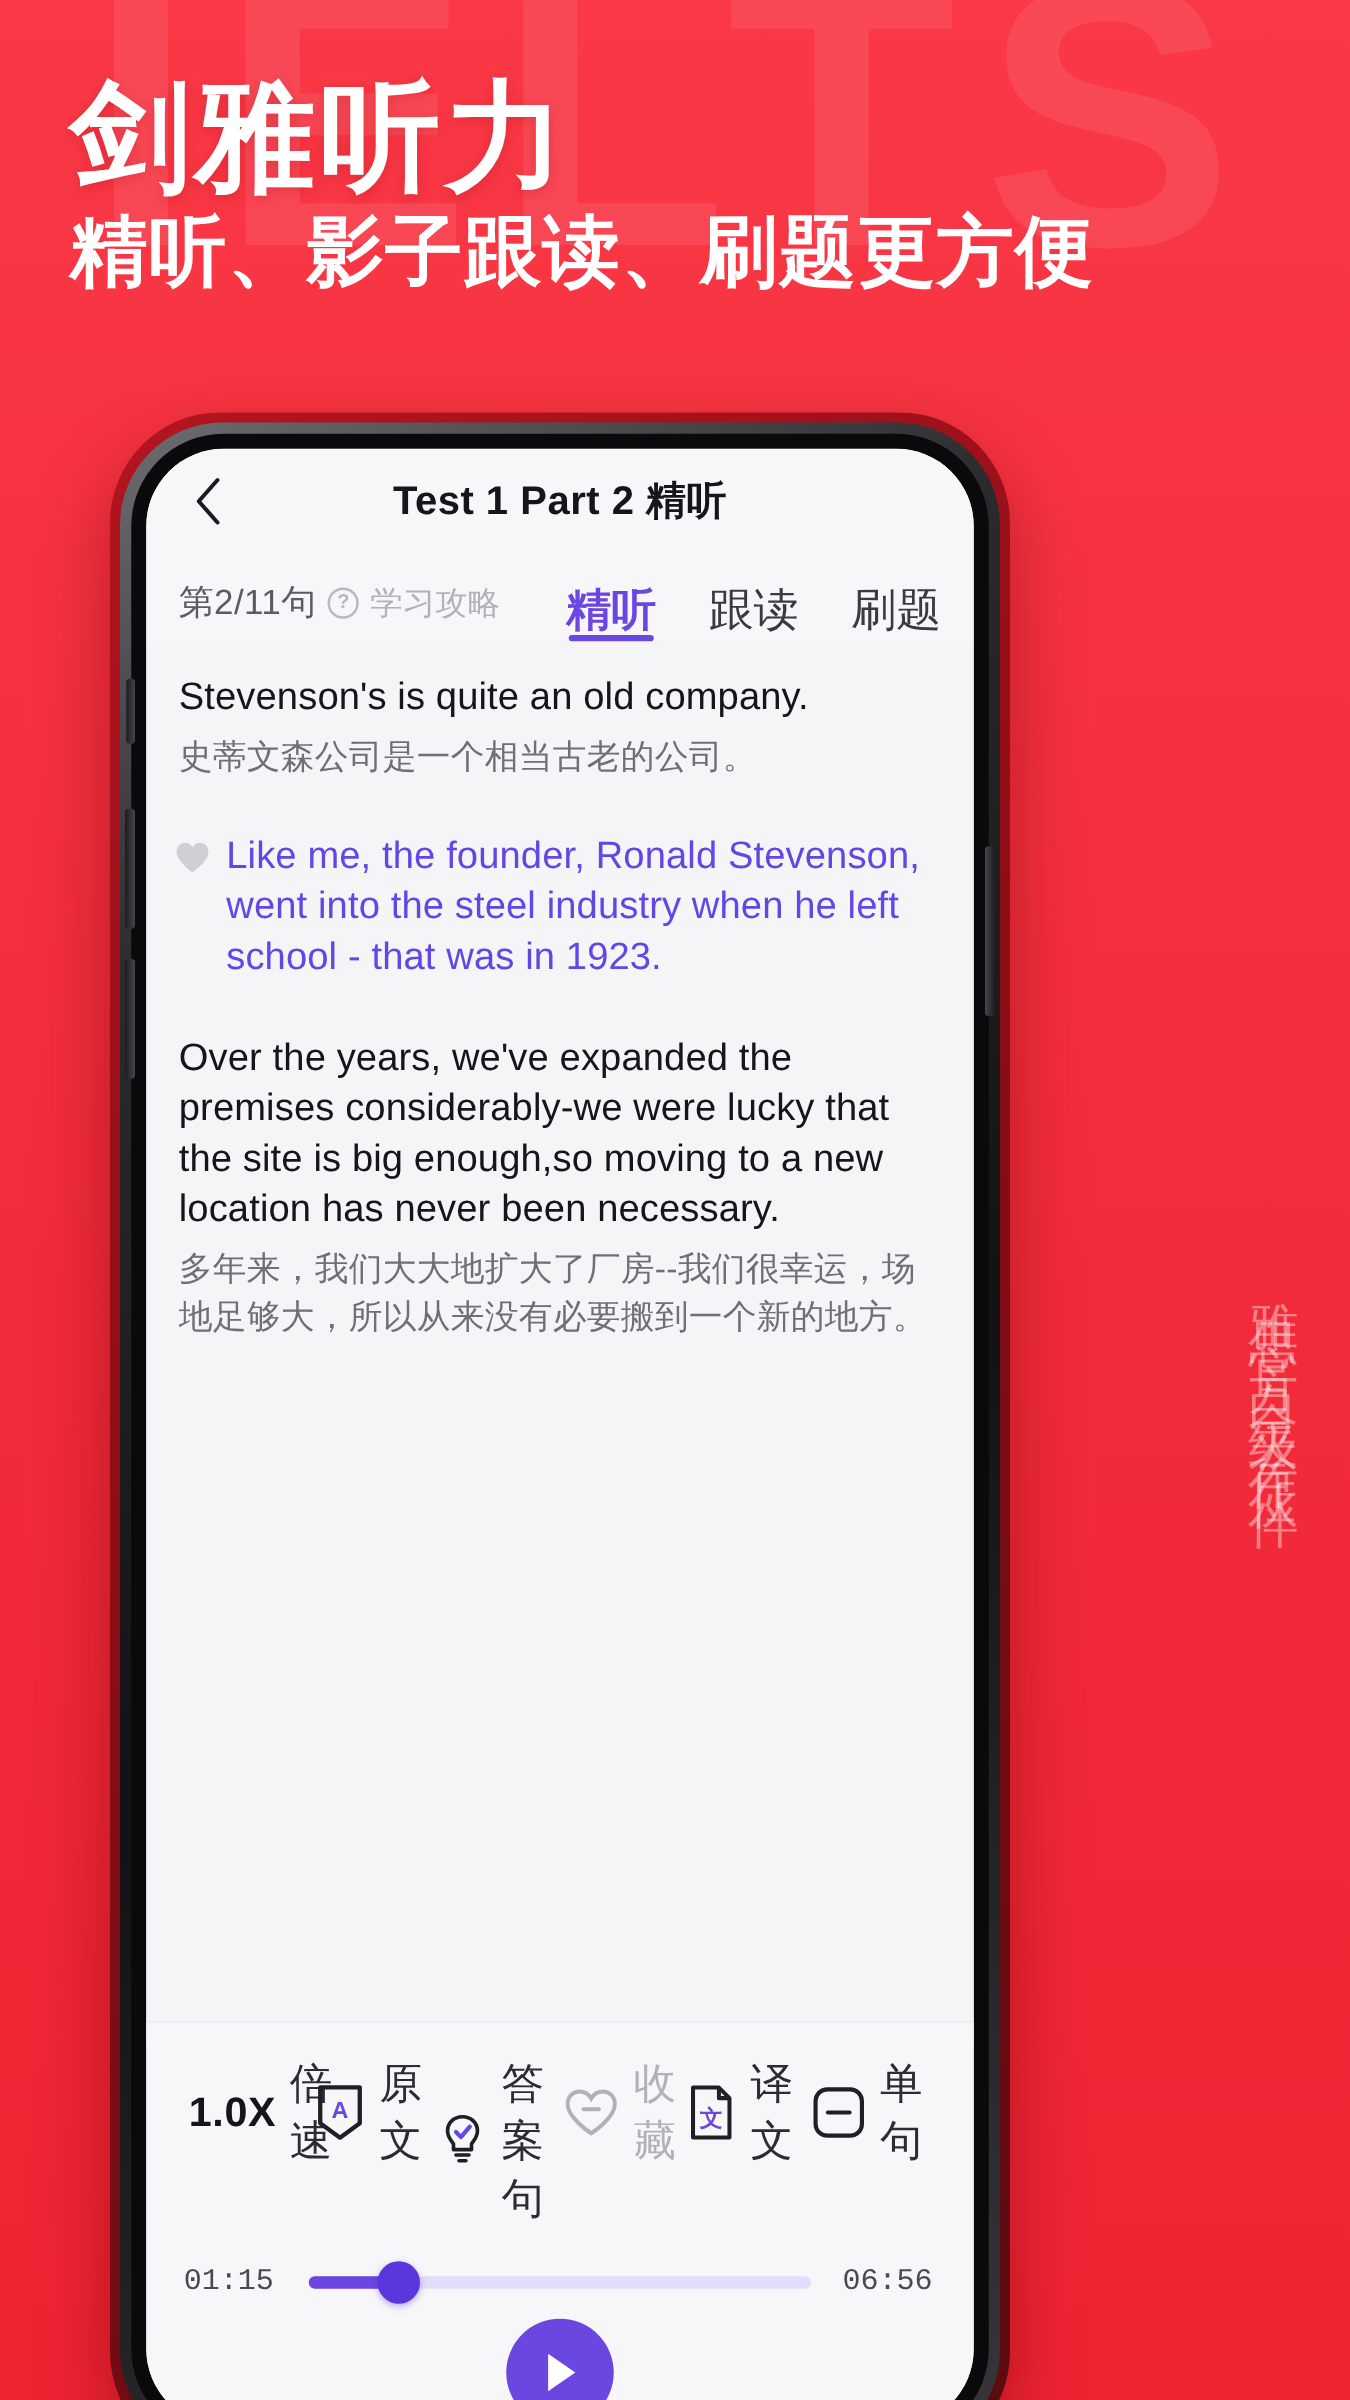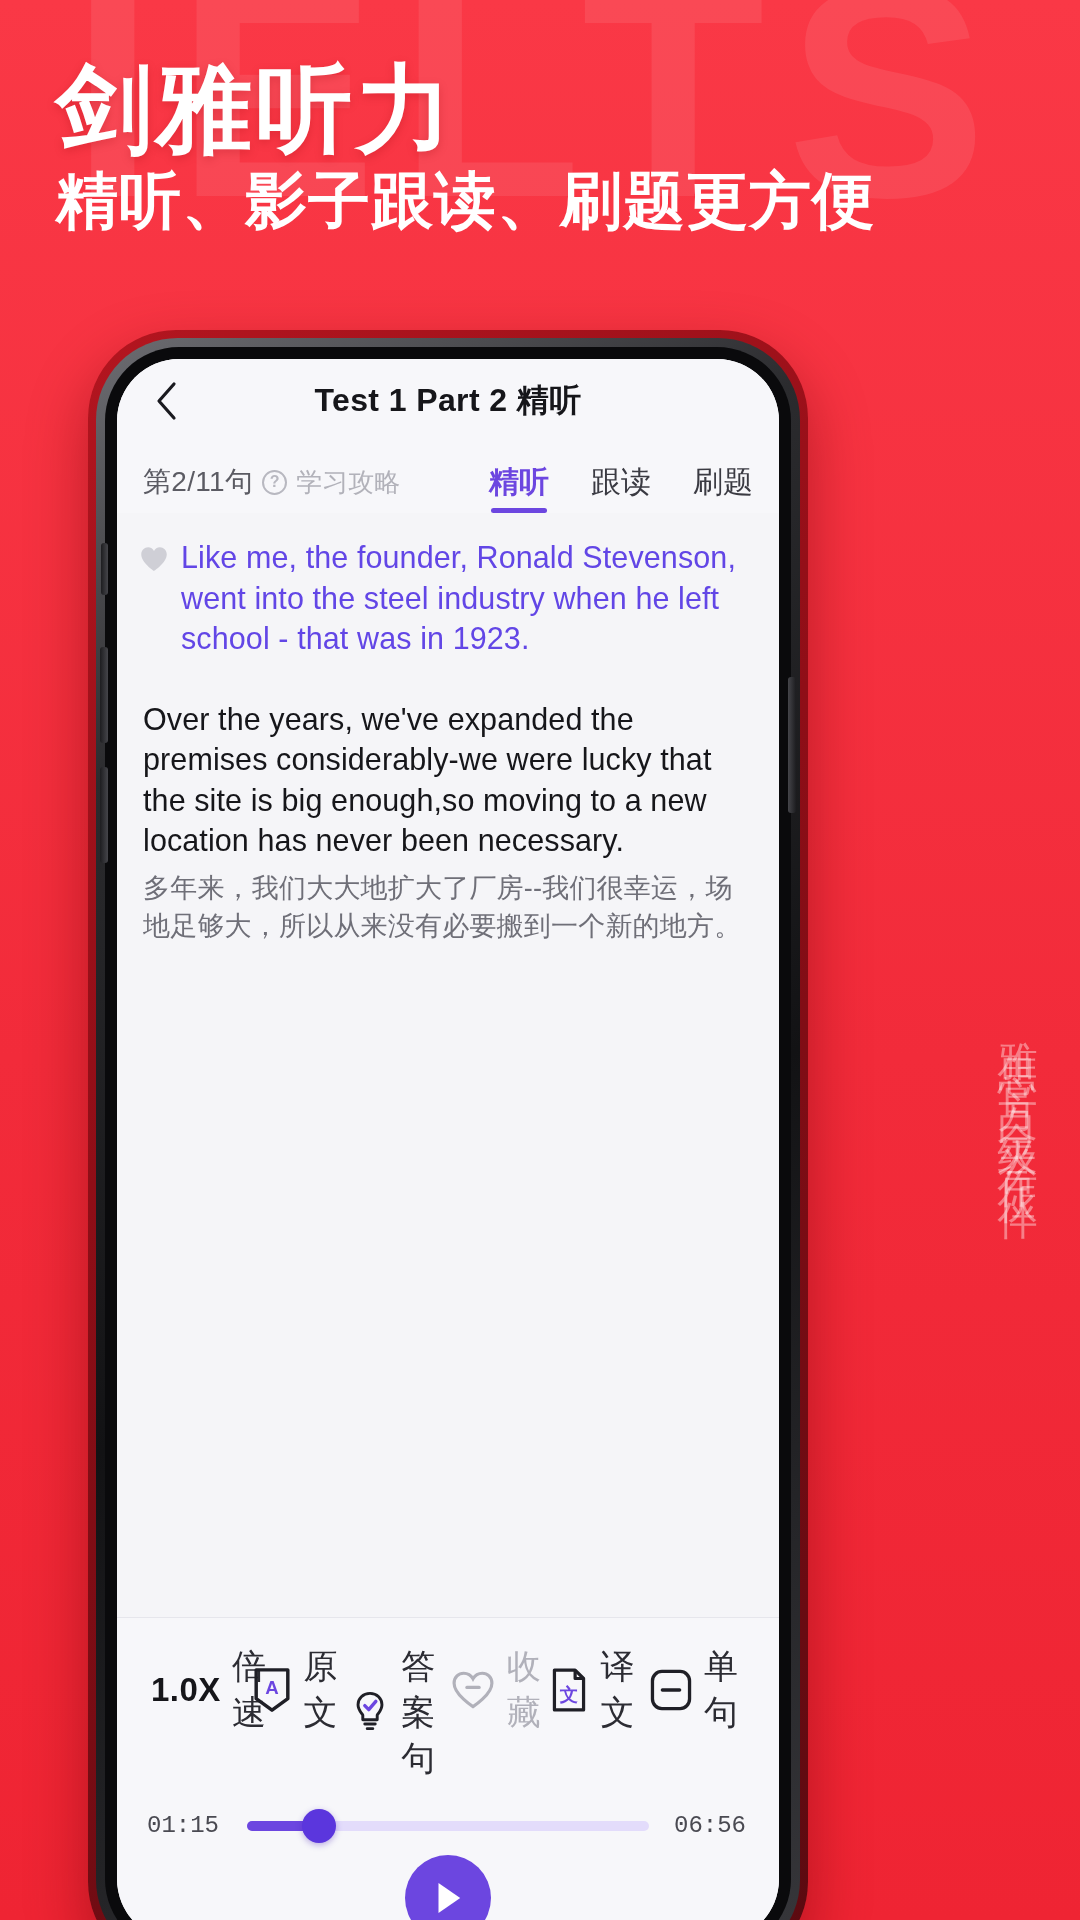--- a/index.html
+++ b/index.html
@@ -145,22 +145,21 @@
   .help-icon {
     width: 25px; height: 25px;
     border: 2px solid #b8b8c0; border-radius: 50%;
     display: flex; align-items: center; justify-content: center;
     font-size: 16px; color: #b8b8c0; font-weight: 700;
     line-height: 1;
   }
   .help-text { font-size: 26px; color: #b2b2ba; }
   .tabs { margin-left: auto; display: flex; align-items: flex-end; gap: 42px; }
   .tab {
-    font-size: 30px; color: #3a3a42;
-    padding-bottom: 10px;
+    font-size: 36px; color: #3a3a42;
     position: relative;
     cursor: pointer;
   }
   .tab.active { color: #6c46e0; font-weight: 700; }
   .tab.active::after {
     content: "";
     position: absolute; left: 2px; right: 2px; bottom: 0;
     height: 5px; border-radius: 3px; background: #6c46e0;
   }
 
@@ -281,20 +280,24 @@
           </div>
           <div class="tabs">
             <span class="tab active">精听</span>
             <span class="tab">跟读</span>
             <span class="tab">刷题</span>
           </div>
         </div>
 
         <div class="transcript">
 
+          <div class="sent-block">
+            <div class="en">Stevenson's is quite an old company.</div>
+            <div class="zh">史蒂文森公司是一个相当古老的公司。</div>
+          </div>
 
           <div class="sent-block active">
             <span class="fav-icon">
               <svg width="30" height="28" viewBox="0 0 24 22">
                 <path d="M12 20.5 C12 20.5 1.8 13.8 1.8 7.3 C1.8 3.9 4.4 1.6 7.3 1.6 C9.4 1.6 11.2 2.9 12 4.6 C12.8 2.9 14.6 1.6 16.7 1.6 C19.6 1.6 22.2 3.9 22.2 7.3 C22.2 13.8 12 20.5 12 20.5 Z" fill="#cfcfd6"></path>
               </svg>
             </span>
             <div class="en">Like me, the founder, Ronald Stevenson, went into the steel industry when he left school - that was in 1923.</div>
           </div>
 

